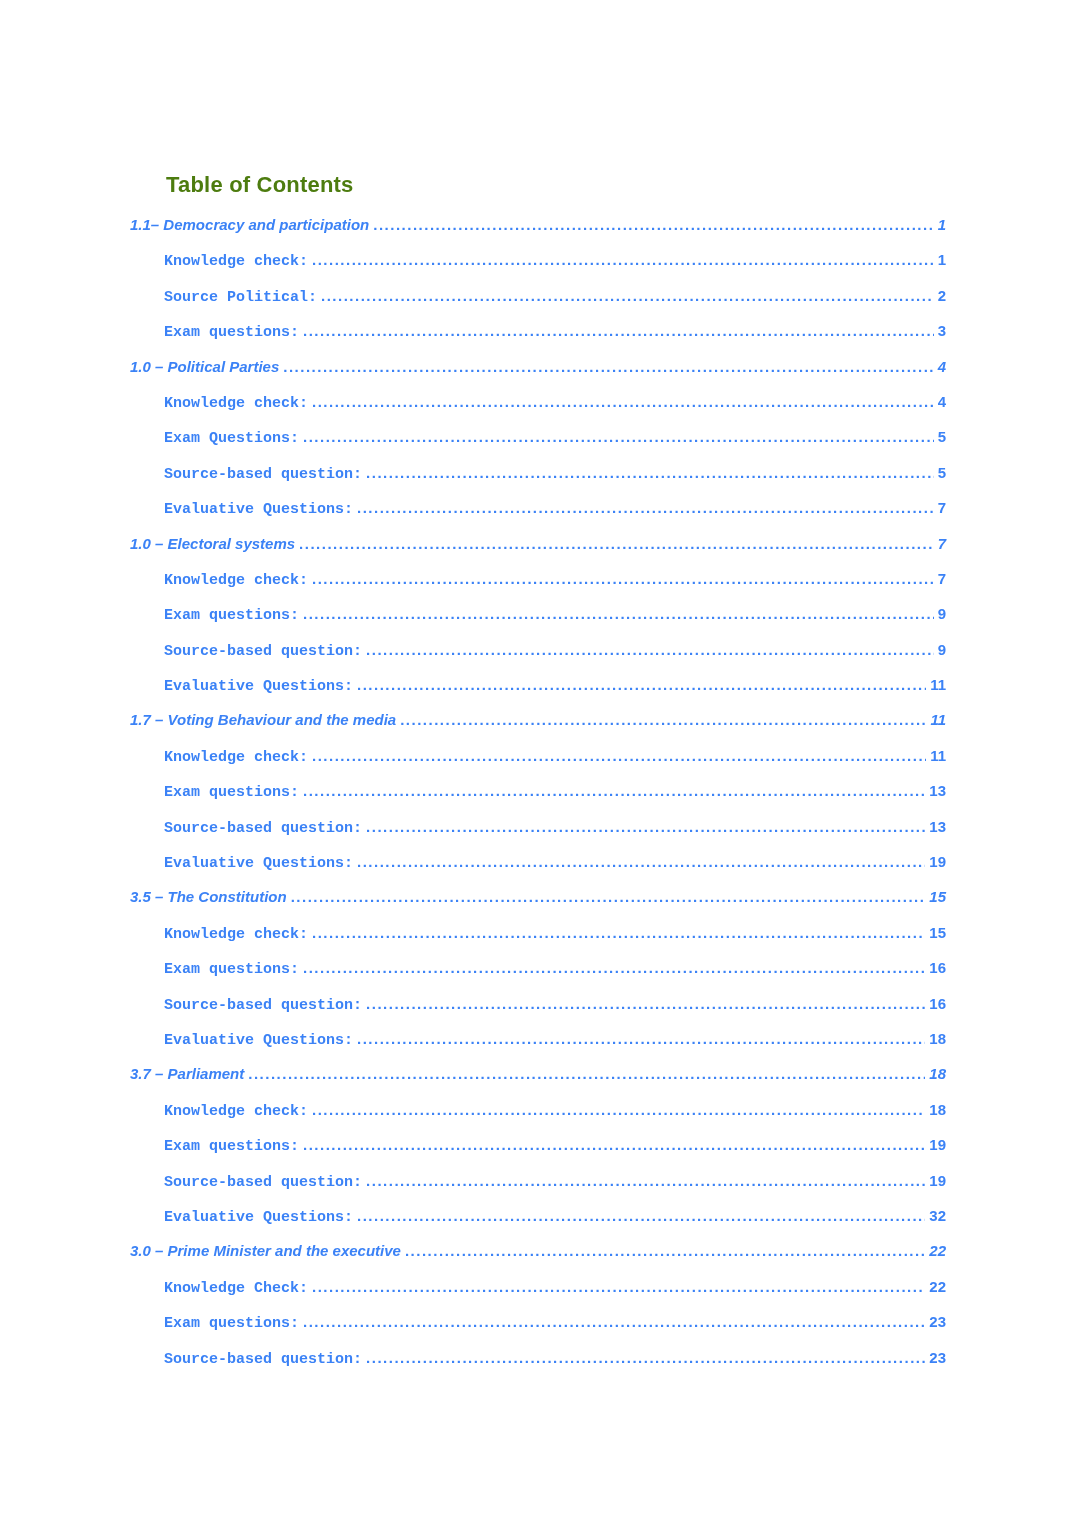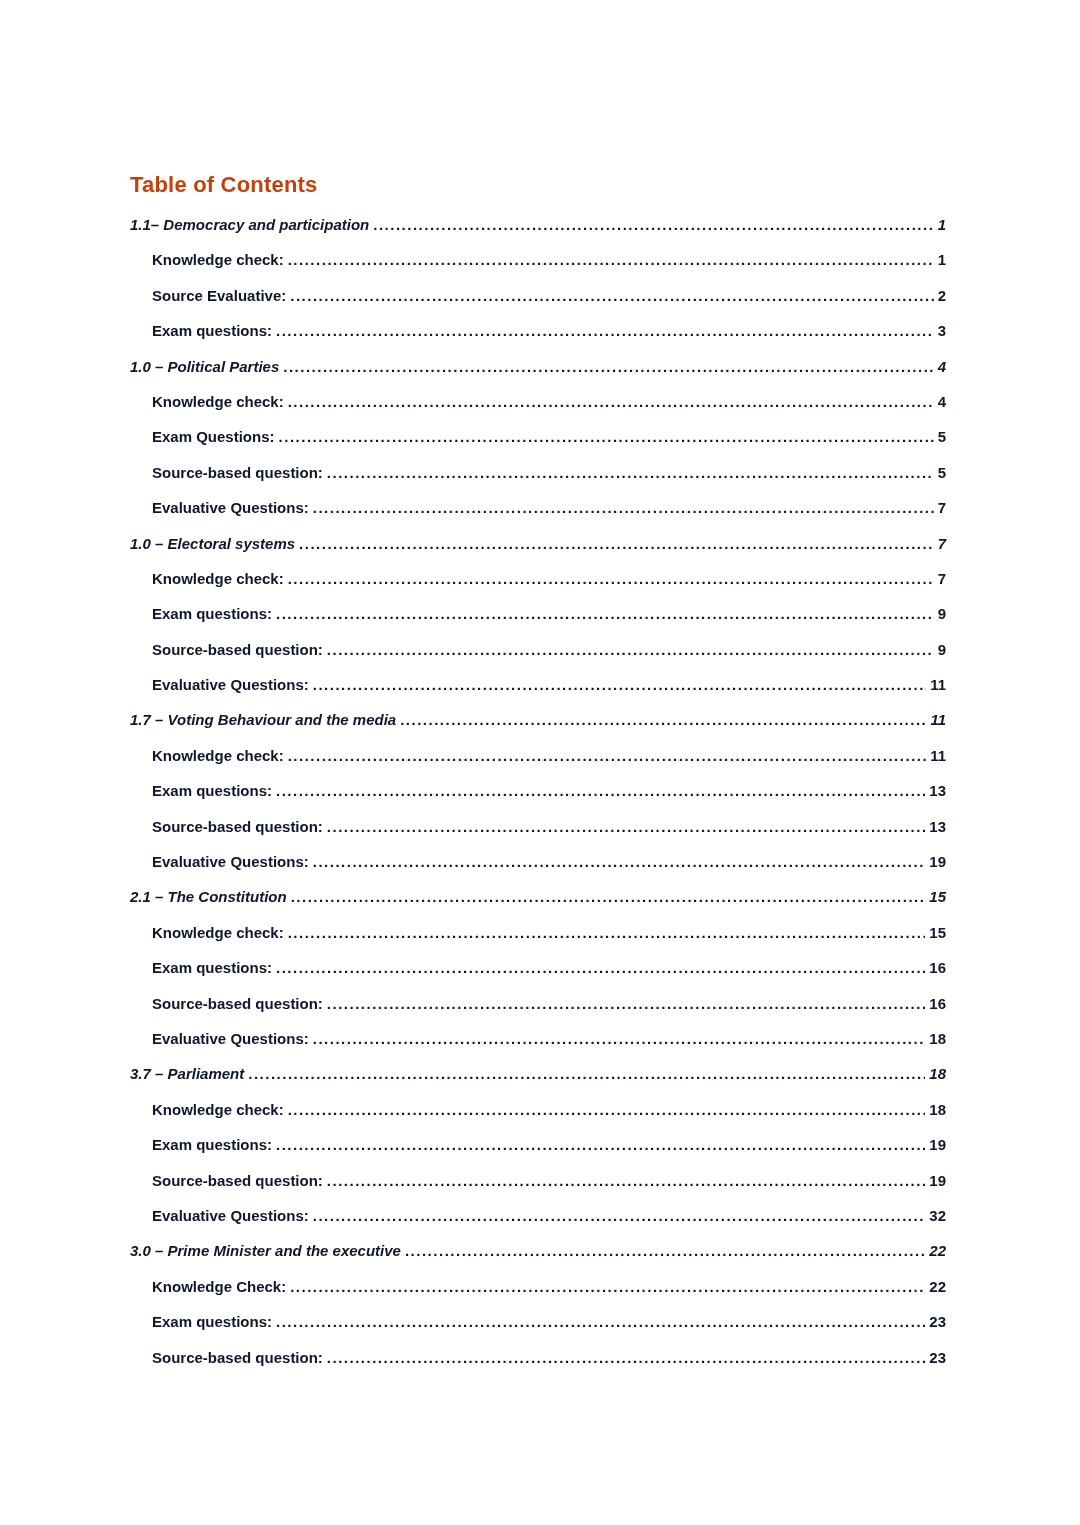--- a/index.html
+++ b/index.html
@@ -30,28 +30,29 @@
     letter-spacing: 0.2px;
   }
   .toc-row {
     display: flex;
     align-items: baseline;
     height: 35.4px;
     font-size: 15px;
     font-weight: bold;
     cursor: pointer;
     text-decoration: none;
-    color: #0f172a;
+    color: #3b82f6;
   }
   .toc-row.level-1 .toc-label,
   .toc-row.level-1 .toc-page {
     font-style: italic;
   }
   .toc-row.level-2 .toc-label {
-    margin-left: 22px;
+    margin-left: 34px;
+    font-family: Liberation Mono, monospace;
   }
   .toc-label {
     white-space: nowrap;
     flex: 0 0 auto;
     padding-right: 2px;
   }
   .toc-leader {
     flex: 1 1 auto;
     overflow: hidden;
     white-space: nowrap;
@@ -65,34 +66,34 @@
     white-space: nowrap;
     text-align: right;
     padding-left: 4px;
   }
 </style>
 </head>
 <body>
 
 <div class="page">
   <div class="content">
-    <h1 class="toc-title" style="color: #c2410c;">Table of Contents</h1>
+    <h1 class="toc-title" style="color: #4d7c0f; margin-left: 36px;">Table of Contents</h1>
     <div id="toc-list">
         <div class="toc-row level-1">
     <span class="toc-label">1.1– Democracy and participation</span>
     <span class="toc-leader">............................................................................................................................................................................................................................................................................................................</span>
     <span class="toc-page">1</span>
   </div>
         <div class="toc-row level-2">
     <span class="toc-label">Knowledge check:</span>
     <span class="toc-leader">............................................................................................................................................................................................................................................................................................................</span>
     <span class="toc-page">1</span>
   </div>
         <div class="toc-row level-2">
-    <span class="toc-label">Source Evaluative:</span>
+    <span class="toc-label">Source Political:</span>
     <span class="toc-leader">............................................................................................................................................................................................................................................................................................................</span>
     <span class="toc-page">2</span>
   </div>
         <div class="toc-row level-2">
     <span class="toc-label">Exam questions:</span>
     <span class="toc-leader">............................................................................................................................................................................................................................................................................................................</span>
     <span class="toc-page">3</span>
   </div>
         <div class="toc-row level-1">
     <span class="toc-label">1.0 – Political Parties</span>
@@ -163,21 +164,21 @@
     <span class="toc-label">Source-based question:</span>
     <span class="toc-leader">............................................................................................................................................................................................................................................................................................................</span>
     <span class="toc-page">13</span>
   </div>
         <div class="toc-row level-2">
     <span class="toc-label">Evaluative Questions:</span>
     <span class="toc-leader">............................................................................................................................................................................................................................................................................................................</span>
     <span class="toc-page">19</span>
   </div>
         <div class="toc-row level-1">
-    <span class="toc-label">2.1 – The Constitution</span>
+    <span class="toc-label">3.5 – The Constitution</span>
     <span class="toc-leader">............................................................................................................................................................................................................................................................................................................</span>
     <span class="toc-page">15</span>
   </div>
         <div class="toc-row level-2">
     <span class="toc-label">Knowledge check:</span>
     <span class="toc-leader">............................................................................................................................................................................................................................................................................................................</span>
     <span class="toc-page">15</span>
   </div>
         <div class="toc-row level-2">
     <span class="toc-label">Exam questions:</span>

